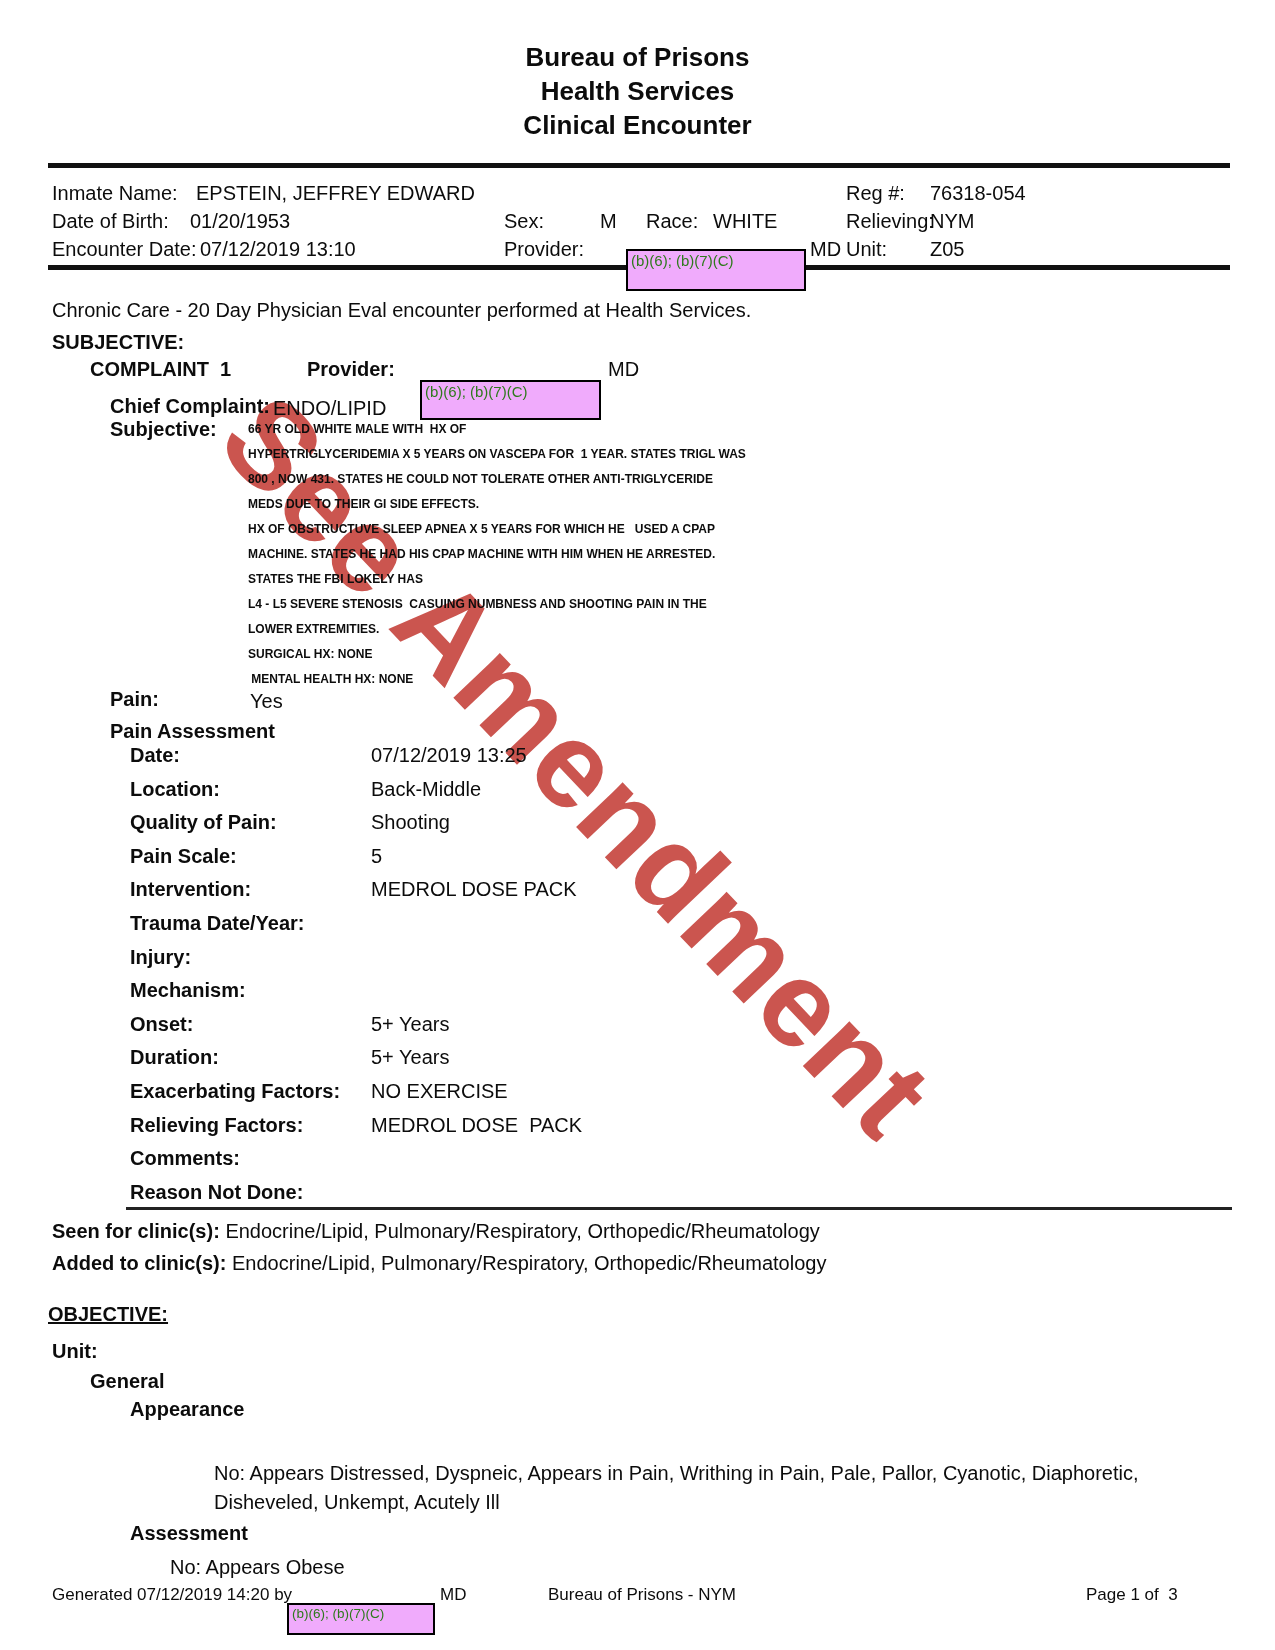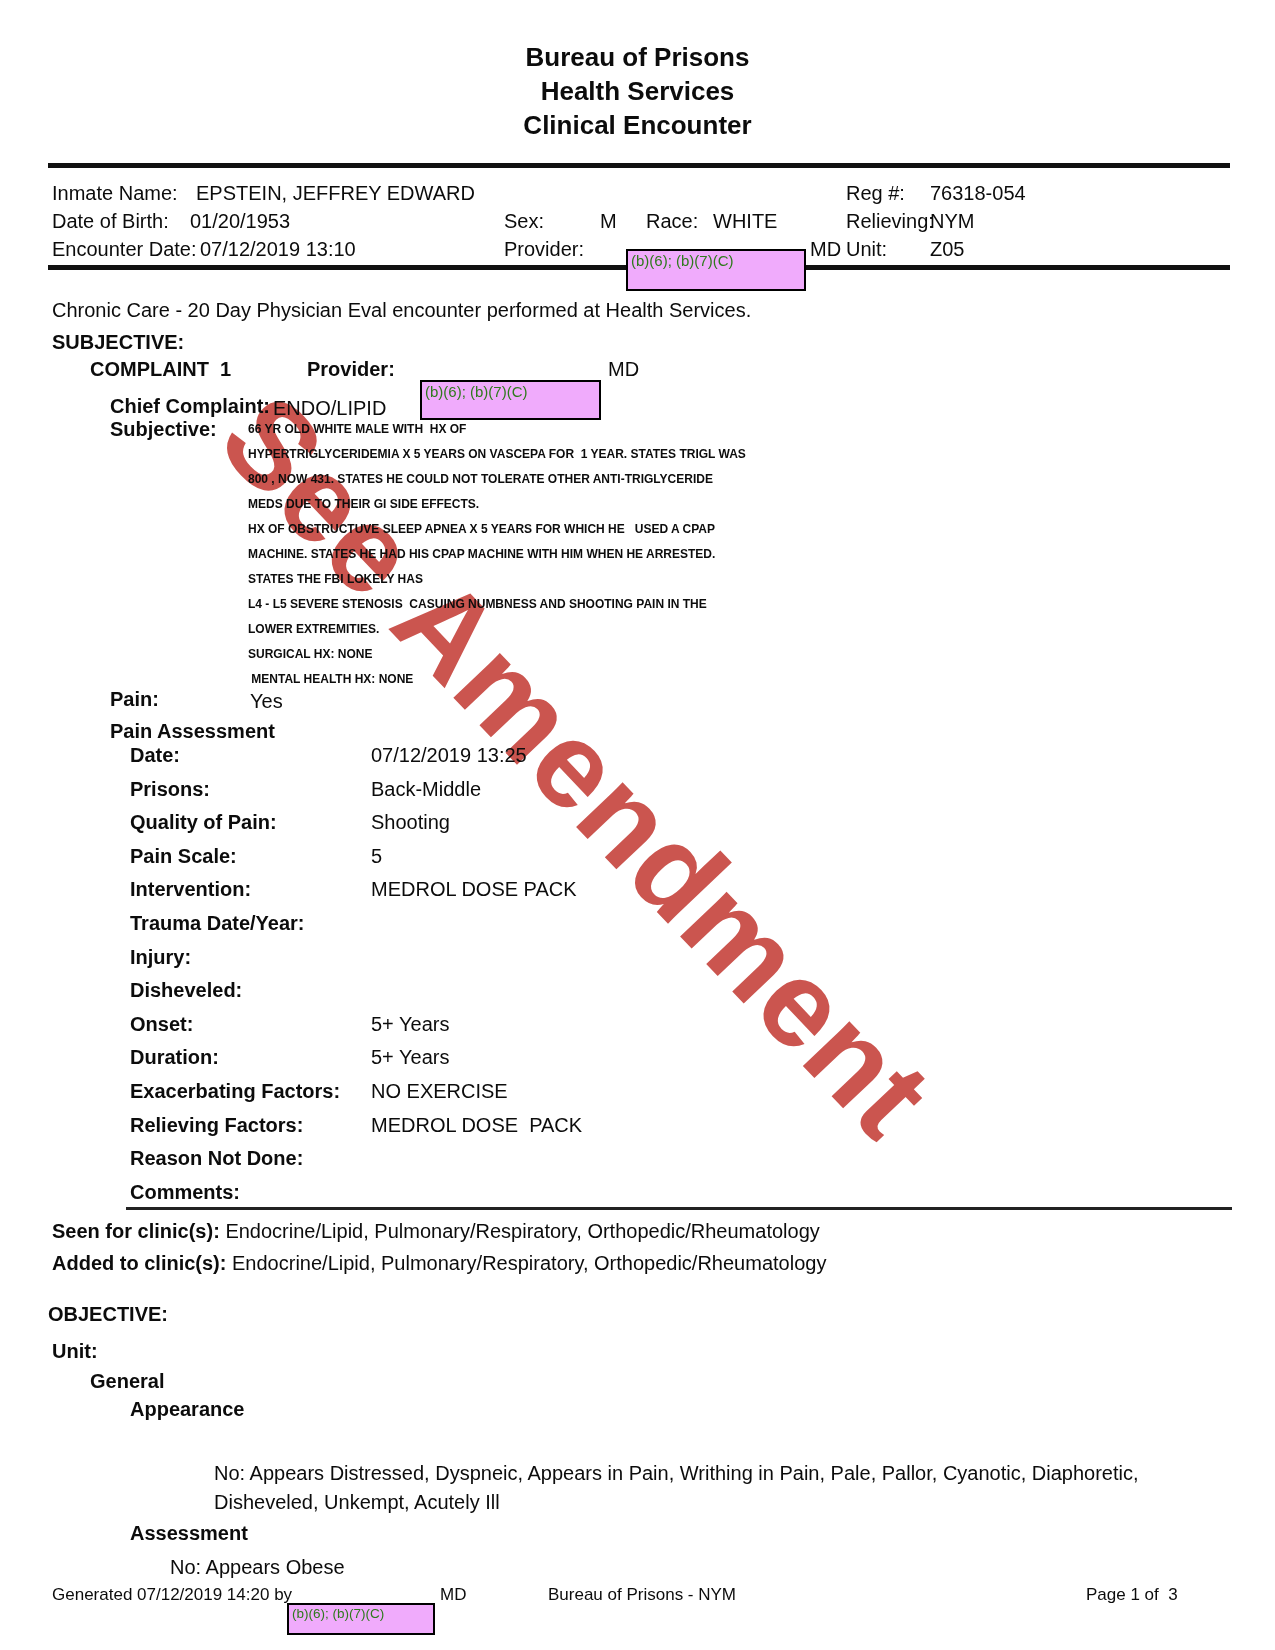--- a/index.html
+++ b/index.html
@@ -115,47 +115,47 @@
 LOWER EXTREMITIES.
 SURGICAL HX: NONE
  MENTAL HEALTH HX: NONE</div>
 
   <div class="z t20 b" style="left:110px;top:687px;">Pain:</div>
   <div class="z t20" style="left:250px;top:689px;">Yes</div>
   <div class="z t20 b" style="left:110px;top:719px;">Pain Assessment</div>
 
   <div class="pa">
     <div class="pa-row"><span class="lbl">Date:</span><span class="val">07/12/2019 13:25</span></div>
-    <div class="pa-row"><span class="lbl">Prisons:</span><span class="val">Back-Middle</span></div>
+    <div class="pa-row"><span class="lbl">Location:</span><span class="val">Back-Middle</span></div>
     <div class="pa-row"><span class="lbl">Quality of Pain:</span><span class="val">Shooting</span></div>
     <div class="pa-row"><span class="lbl">Pain Scale:</span><span class="val">5</span></div>
     <div class="pa-row"><span class="lbl">Intervention:</span><span class="val">MEDROL DOSE PACK</span></div>
     <div class="pa-row"><span class="lbl">Trauma Date/Year:</span><span class="val"></span></div>
     <div class="pa-row"><span class="lbl">Injury:</span><span class="val"></span></div>
-    <div class="pa-row"><span class="lbl">Disheveled:</span><span class="val"></span></div>
+    <div class="pa-row"><span class="lbl">Mechanism:</span><span class="val"></span></div>
     <div class="pa-row"><span class="lbl">Onset:</span><span class="val">5+ Years</span></div>
     <div class="pa-row"><span class="lbl">Duration:</span><span class="val">5+ Years</span></div>
     <div class="pa-row"><span class="lbl">Exacerbating Factors:</span><span class="val">NO EXERCISE</span></div>
     <div class="pa-row"><span class="lbl">Relieving Factors:</span><span class="val">MEDROL DOSE  PACK</span></div>
+    <div class="pa-row"><span class="lbl">Comments:</span><span class="val"></span></div>
     <div class="pa-row"><span class="lbl">Reason Not Done:</span><span class="val"></span></div>
-    <div class="pa-row"><span class="lbl">Comments:</span><span class="val"></span></div>
   </div>
 
   <div class="rule-thin"></div>
 
   <div class="z t20" style="left:52px;top:1219px;">
     <span class="b">Seen for clinic(s):</span>
     <span>Endocrine/Lipid, Pulmonary/Respiratory, Orthopedic/Rheumatology</span>
   </div>
   <div class="z t20" style="left:52px;top:1251px;">
     <span class="b">Added to clinic(s):</span>
     <span>Endocrine/Lipid, Pulmonary/Respiratory, Orthopedic/Rheumatology</span>
   </div>
 
-  <div class="z t20 b" style="left:48px;top:1302px;">OBJECTIVE:</div>
+  <div class="z t20 b" style="left:48px;top:1302px;text-decoration:underline;">OBJECTIVE:</div>
   <div class="z t20 b" style="left:52px;top:1339px;">Unit:</div>
   <div class="z t20 b" style="left:90px;top:1369px;">General</div>
   <div class="z t20 b" style="left:130px;top:1397px;">Appearance</div>
   <div class="z t20 wideP" style="left:170px;top:1459px;margin-left:44px;">No: Appears Distressed, Dyspneic, Appears in Pain, Writhing in Pain, Pale, Pallor, Cyanotic, Diaphoretic, Disheveled, Unkempt, Acutely Ill</div>
   <div class="z t20 b" style="left:130px;top:1521px;">Assessment</div>
   <div class="z t20" style="left:170px;top:1555px;">No: Appears Obese</div>
 
   <div class="z t17" style="left:52px;top:1585px;">Generated 07/12/2019 14:20 by</div>
   <div class="redact small" style="left:287px;top:1576px;width:148px;height:32px;">
     <span class="rtxt">(b)(6); (b)(7)(C)</span>

